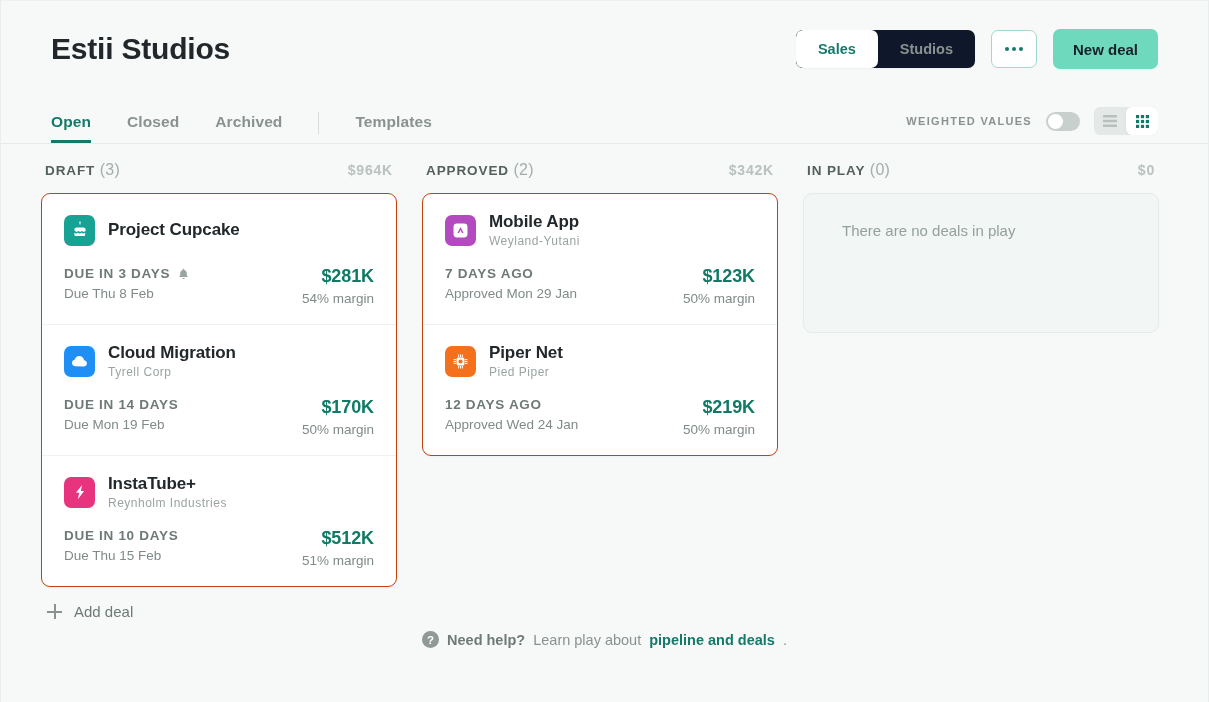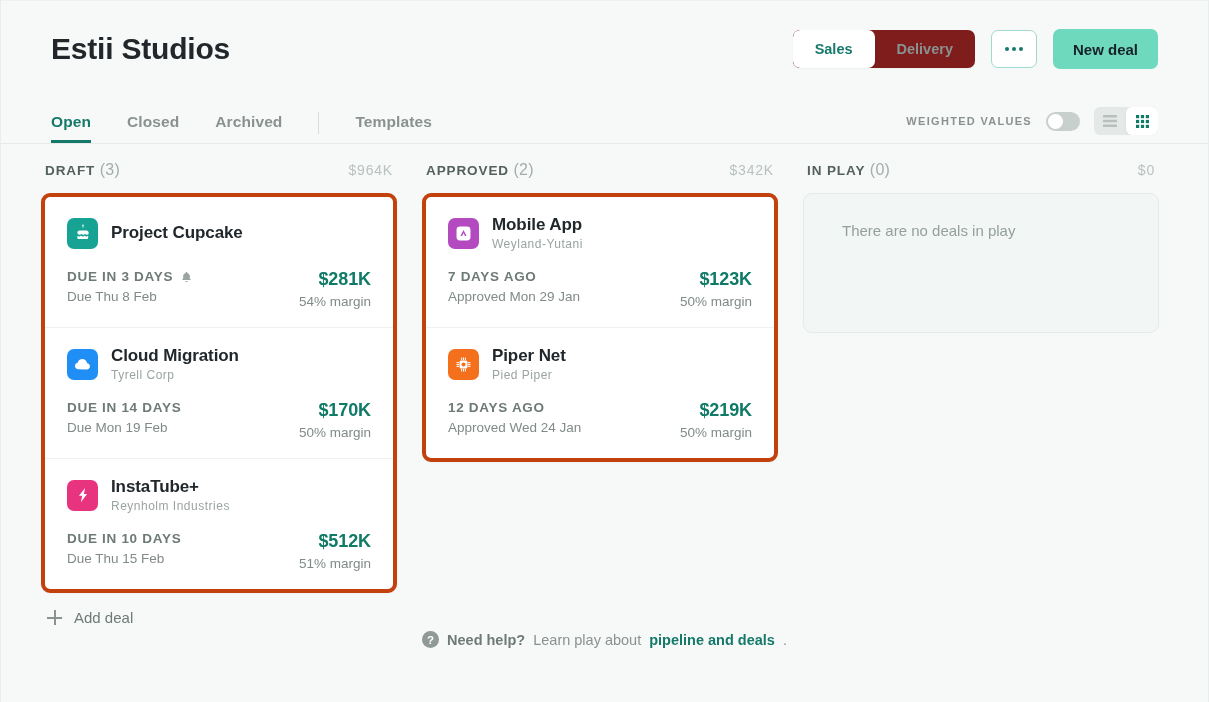--- a/index.html
+++ b/index.html
@@ -27,21 +27,21 @@
     display: flex; align-items: center; justify-content: space-between;
   }
   .page-title {
     font-size: 30px; font-weight: 700; color: #21272b;
     letter-spacing: -0.2px;
   }
   .header-right { display: flex; align-items: center; gap: 16px; }
 
   .segmented {
     display: flex; align-items: stretch;
-    background: #7f1d1d;
+    background: #0f172a;
     border-radius: 7px;
     overflow: hidden;
     height: 38px;
     box-shadow: 0 1px 2px rgba(0,0,0,0.04);
   }
   .seg-btn {
     display: flex; align-items: center; justify-content: center;
     padding: 0 22px;
     font-size: 14.5px; font-weight: 700;
     color: #8a9290;
@@ -139,27 +139,27 @@
   .col-head {
     display: flex; align-items: baseline; justify-content: space-between;
     padding: 0 4px 14px 4px;
   }
   .col-title {
     font-size: 13.5px; font-weight: 700; letter-spacing: 0.9px;
     color: #53605d;
   }
   .col-count { color: #a3aeab; font-weight: 400; letter-spacing: 0.3px; }
   .col-total {
-    font-size: 14px; font-weight: 400; letter-spacing: 0.8px;
+    font-size: 14px; font-weight: 700; letter-spacing: 0.8px;
     color: #b9c2c0;
   }
 
   .cards {
     background: #ffffff;
-    border: 4px solid #c2410c;
+    border: 1px solid #c2410c;
     border-radius: 9px;
     overflow: hidden;
     box-shadow: 0 1px 2px rgba(25,40,36,0.03);
   }
   .deal-card {
     padding: 18px 22px 18px 22px;
     cursor: pointer;
     border-top: 1px solid #edf1f0;
   }
   .deal-card:first-child { border-top: none; }
@@ -247,21 +247,21 @@
 
 <div class="app">
 
   <div class="header">
     <div class="page-title">Estii Studios</div>
 
     <div class="header-right">
 
       <div class="segmented">
         <button class="seg-btn active">Sales</button>
-        <button class="seg-btn">Delivery</button>
+        <button class="seg-btn">Studios</button>
       </div>
 
       <div class="more-btn">
         <span class="dot"></span>
         <span class="dot"></span>
         <span class="dot"></span>
       </div>
 
       <button class="new-deal-btn">New deal</button>
     </div>

